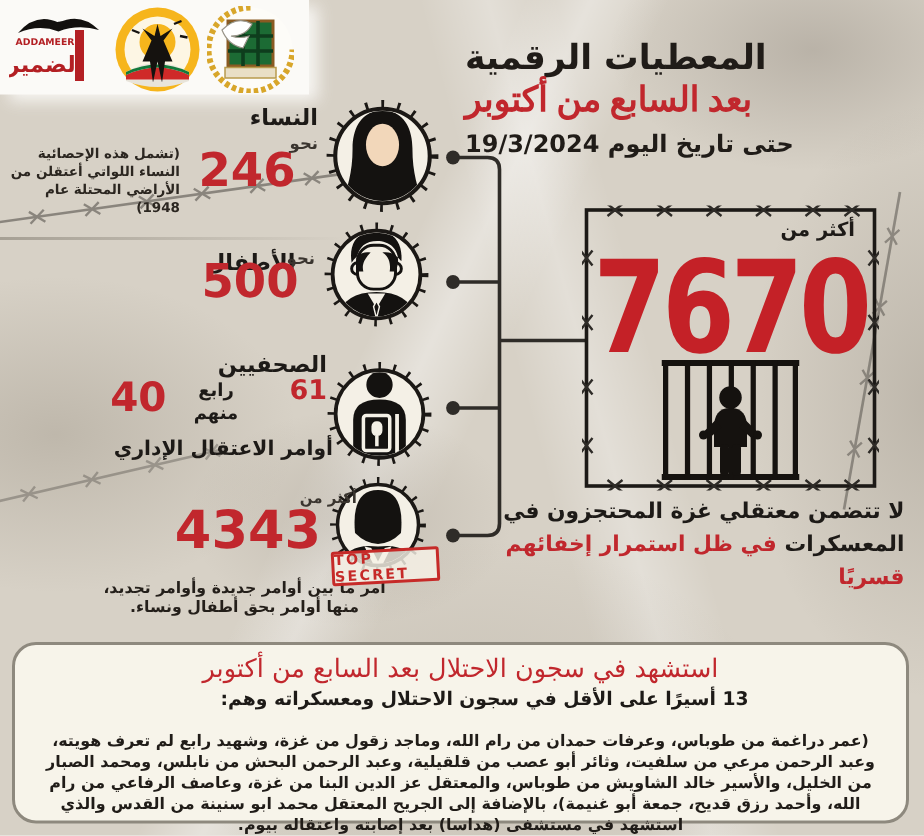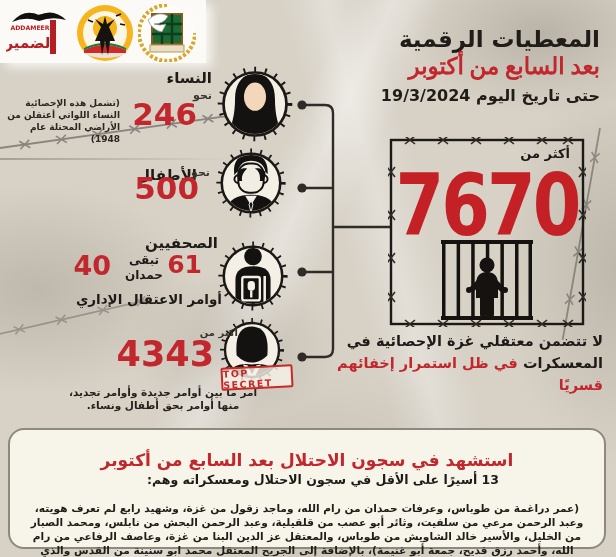--- a/index.html
+++ b/index.html
@@ -23,21 +23,21 @@
   .abs{position:absolute;}
   .ink{color:#1d1a17;}
   .red{color:#c1272d;}
 
   
   .logo-patch{position:absolute;left:0;top:0;width:206px;height:63px;background:#fbfaf7;
     box-shadow:6px 4px 10px rgba(251,250,247,.9);z-index:1;}
   .logo{position:absolute;z-index:3;}
 
   
-  .header{right:16px;top:26px;width:290px;text-align:right;line-height:1.18;}
+  .header{right:16px;top:26px;width:290px;text-align:left;line-height:1.18;}
   .header .t1{font-size:23px;font-weight:bold;color:#201c18;}
   .header .t2{font-size:23px;font-weight:bold;color:#c1272d;font-family:Liberation Serif, serif;}
   .header .t3{font-size:16px;font-weight:bold;color:#201c18;margin-top:7px;}
 
   
   .total-box{left:388px;top:137px;width:198px;height:190px;}
   .total-qualifier{position:absolute;right:16px;top:9px;font-size:13px;font-weight:bold;color:#1d1a17;}
   .total-value{position:absolute;left:0;right:0;top:26px;text-align:center;direction:ltr;
     font-size:70px;font-weight:bold;color:#c42127;line-height:1;letter-spacing:-3px;
     transform:scaleY(1.22);transform-origin:top center;}
@@ -60,21 +60,21 @@
 
   .stamp{left:221px;top:366px;width:68px;height:19px;z-index:4;
     border:2px solid #c62a28;border-radius:2px;background:rgba(246,241,230,.82);
     color:#c62a28;font-size:9.5px;font-weight:bold;letter-spacing:1.5px;
     display:flex;align-items:center;justify-content:center;transform:rotate(-3deg);}
 
   
   .martyrs{left:8px;top:428px;width:598px;height:121px;background:#f7f4ea;
     border:2px solid #8e897e;border-radius:16px;box-sizing:border-box;
     text-align:center;z-index:3;}
-  .martyrs .m-title{font-size:17px;font-weight:bold;color:#c1272d;margin-top:20px;}
+  .martyrs .m-title{font-size:17px;font-weight:normal;color:#c1272d;margin-top:6px;}
   .martyrs .m-sub{font-size:12.5px;font-weight:bold;color:#1d1a17;margin-top:2px;padding-left:32px;}
   .martyrs .m-body{font-size:10.6px;font-weight:bold;color:#201c18;line-height:1.33;
     padding:0 12px;margin-top:14px;}
 
   .crease{position:absolute;left:0;top:158px;width:230px;height:2px;z-index:1;
     background:linear-gradient(to right, rgba(92,86,74,.4), rgba(92,86,74,0));}
 </style>
 </head>
 <body>
 
@@ -220,21 +220,21 @@
         <path d="M36,40 l-8,8 4,4 8,-7 z M56,40 l8,8 -4,4 -8,-7 z"></path>
         <circle cx="28" cy="50" r="3"></circle>
           <circle cx="64" cy="50" r="3"></circle>
         <rect x="39" y="56" width="6" height="21" rx="2.5"></rect>
         <rect x="47" y="56" width="6" height="21" rx="2.5"></rect>
       </g>
     </svg>
   </div>
 
   <div class="abs content gaza-note rtl">
-    <span class="ink">لا تتضمن معتقلي غزة الإحصائية في المعسكرات</span>
+    <span class="ink">لا تتضمن معتقلي غزة المحتجزون في المعسكرات</span>
     <span> </span>
     <span class="red">في ظل استمرار إخفائهم قسريًا</span>
   </div>
 
   <div class="abs content" style="left:213px;top:62px;">
     <svg width="84" height="84" viewBox="0 0 80 80">
       <defs>
           <clipPath id="clipW">
             <circle cx="40" cy="40" r="28.6"></circle>
           </clipPath>
@@ -290,22 +290,22 @@
         <circle cx="40" cy="20" r="9" fill="#141210"></circle>
         <path d="M22,76 V44 q0,-14 18,-14 q18,0 18,14 v32 z" fill="#141210"></path>
         <rect x="29" y="41" width="18" height="24" rx="2" fill="none" stroke="#f4f0e6" stroke-width="2.4"></rect>
         <rect x="34.5" y="45" width="7.5" height="10" rx="3.5" fill="#f4f0e6"></rect>
         <line x1="38.2" y1="55" x2="38.2" y2="62" stroke="#f4f0e6" stroke-width="2.4"></line>
         <line x1="52" y1="40" x2="52" y2="70" stroke="#f4f0e6" stroke-width="2.6"></line>
       </g>
     </svg>
   </div>
   <div class="abs content stat-label rtl" style="right:398px;top:234px;">الصحفيين</div>
-  <div class="abs content stat-num" style="right:414px;top:252px;font-size:25px;">61</div>
-  <div class="abs content remain rtl">تبقى حمدان</div>
+  <div class="abs content stat-num" style="right:398px;top:252px;font-size:18px;">61</div>
+  <div class="abs content remain rtl">رابع منهم</div>
   <div class="abs content stat-num" style="right:505px;top:252px;font-size:27px;">40</div>
 
   <div class="abs content" style="left:216px;top:314px;">
     <svg width="72" height="72" viewBox="0 0 80 80">
       <defs>
           <clipPath id="clipA">
             <circle cx="40" cy="40" r="28.6"></circle>
           </clipPath>
         </defs>
       <circle cx="40" cy="40" r="33" fill="none" stroke="#1b1815" stroke-width="5" stroke-dasharray="1.8 8.5"></circle>

